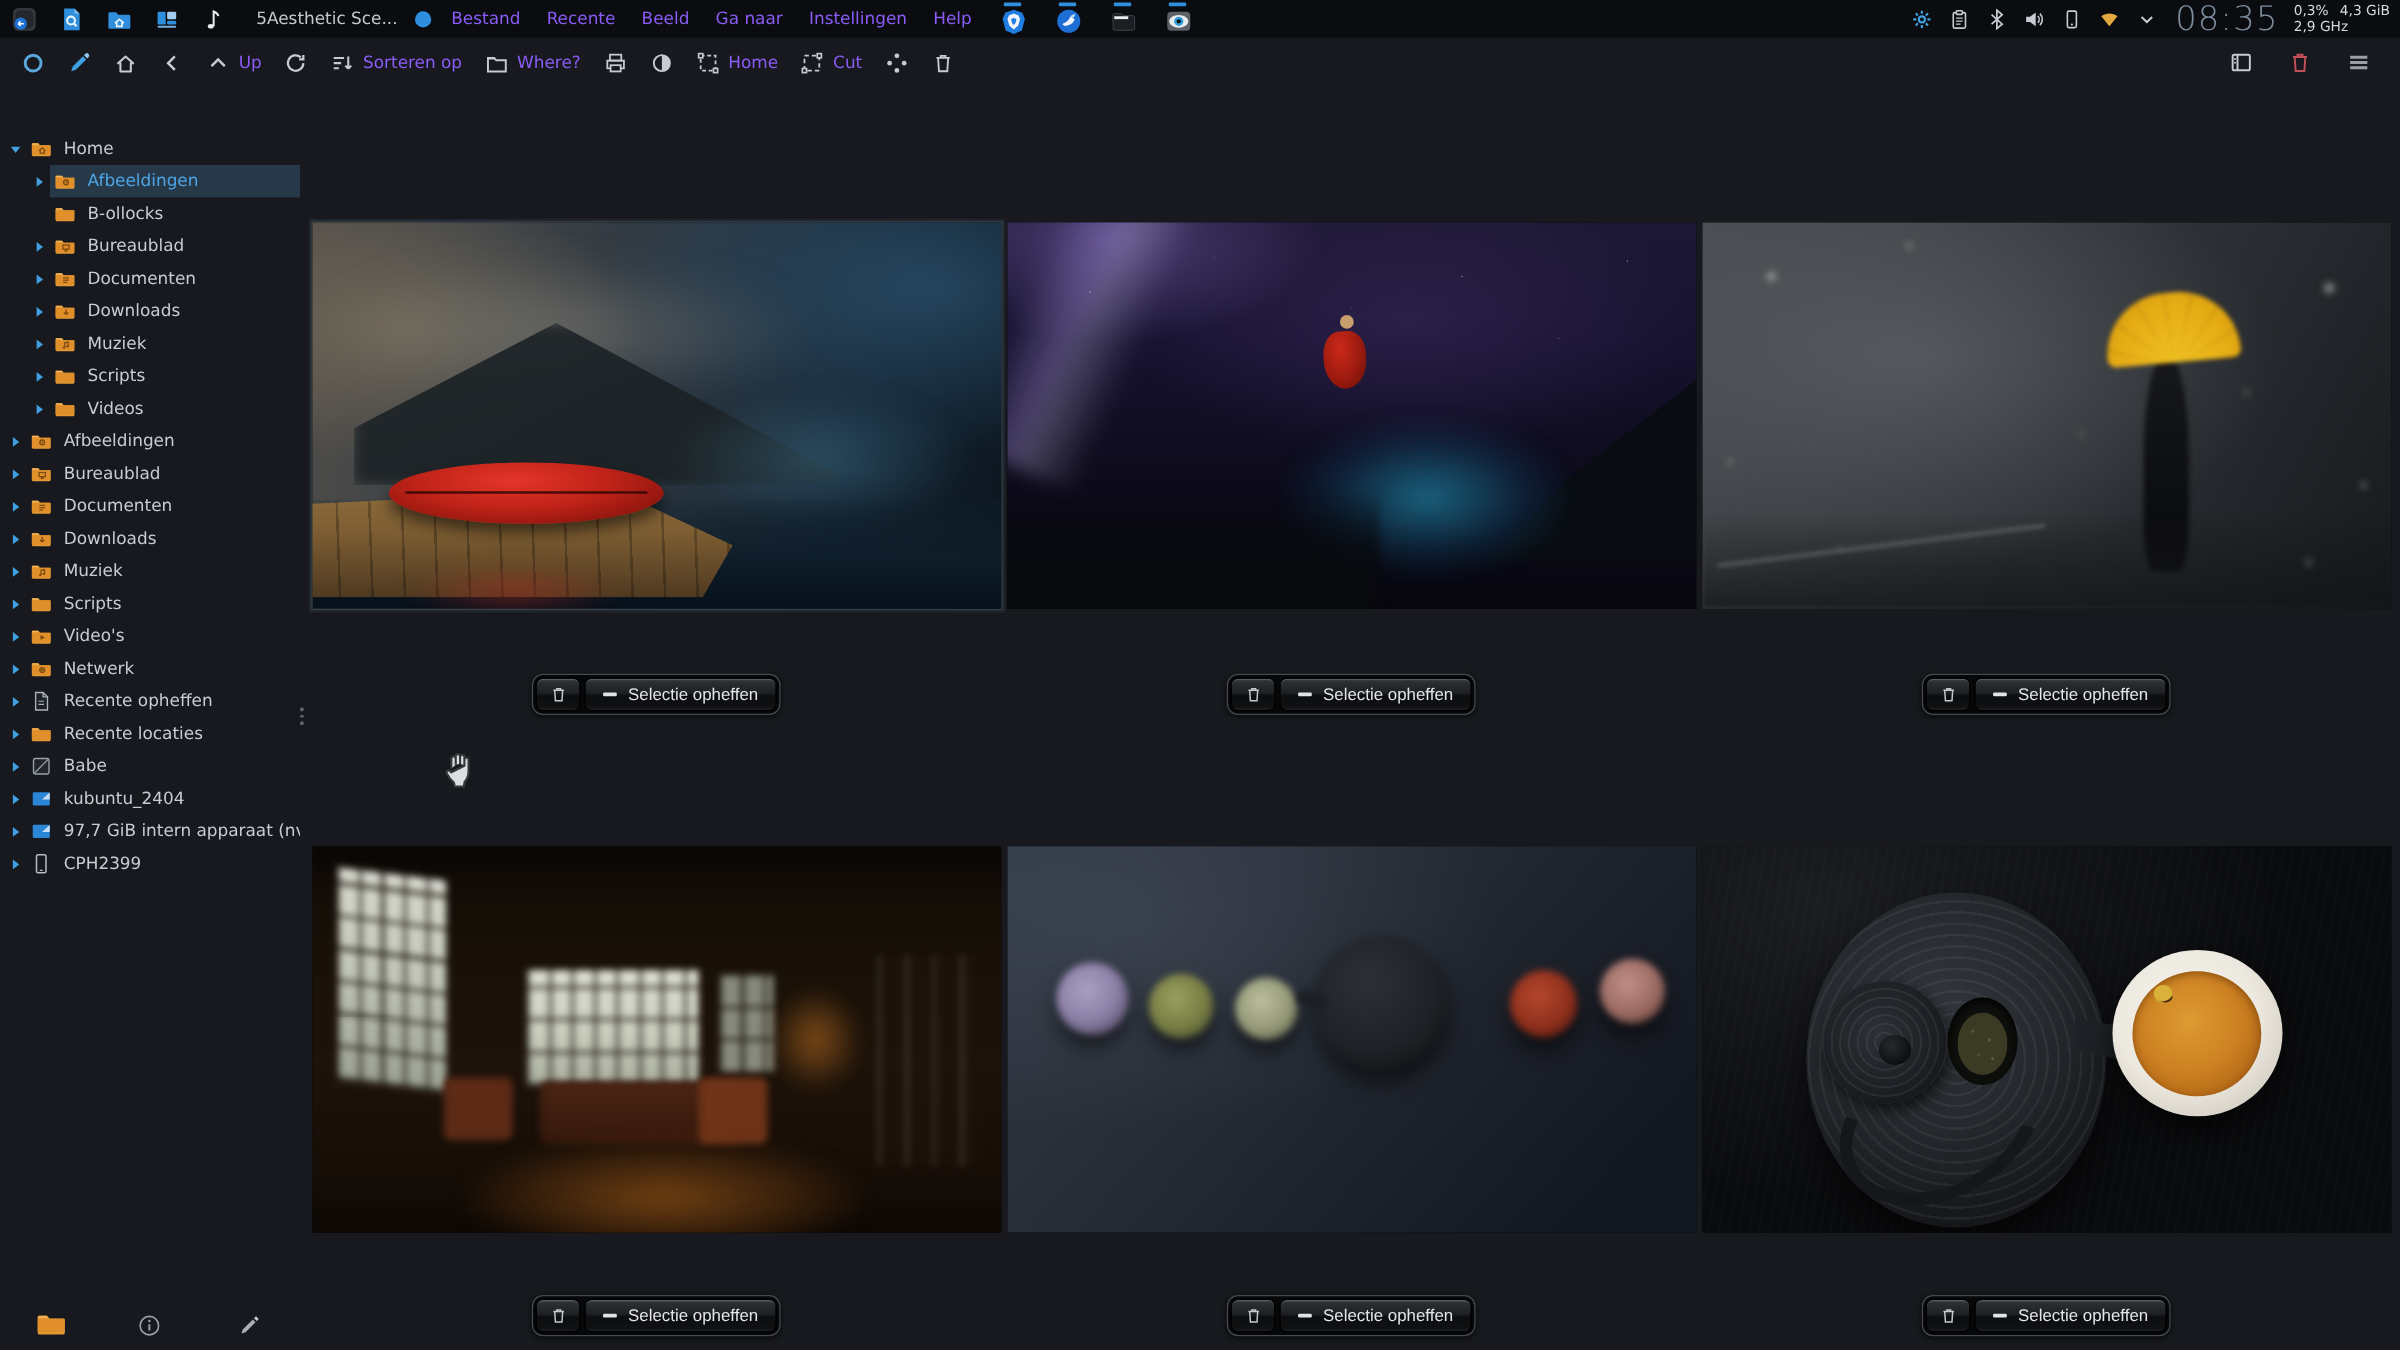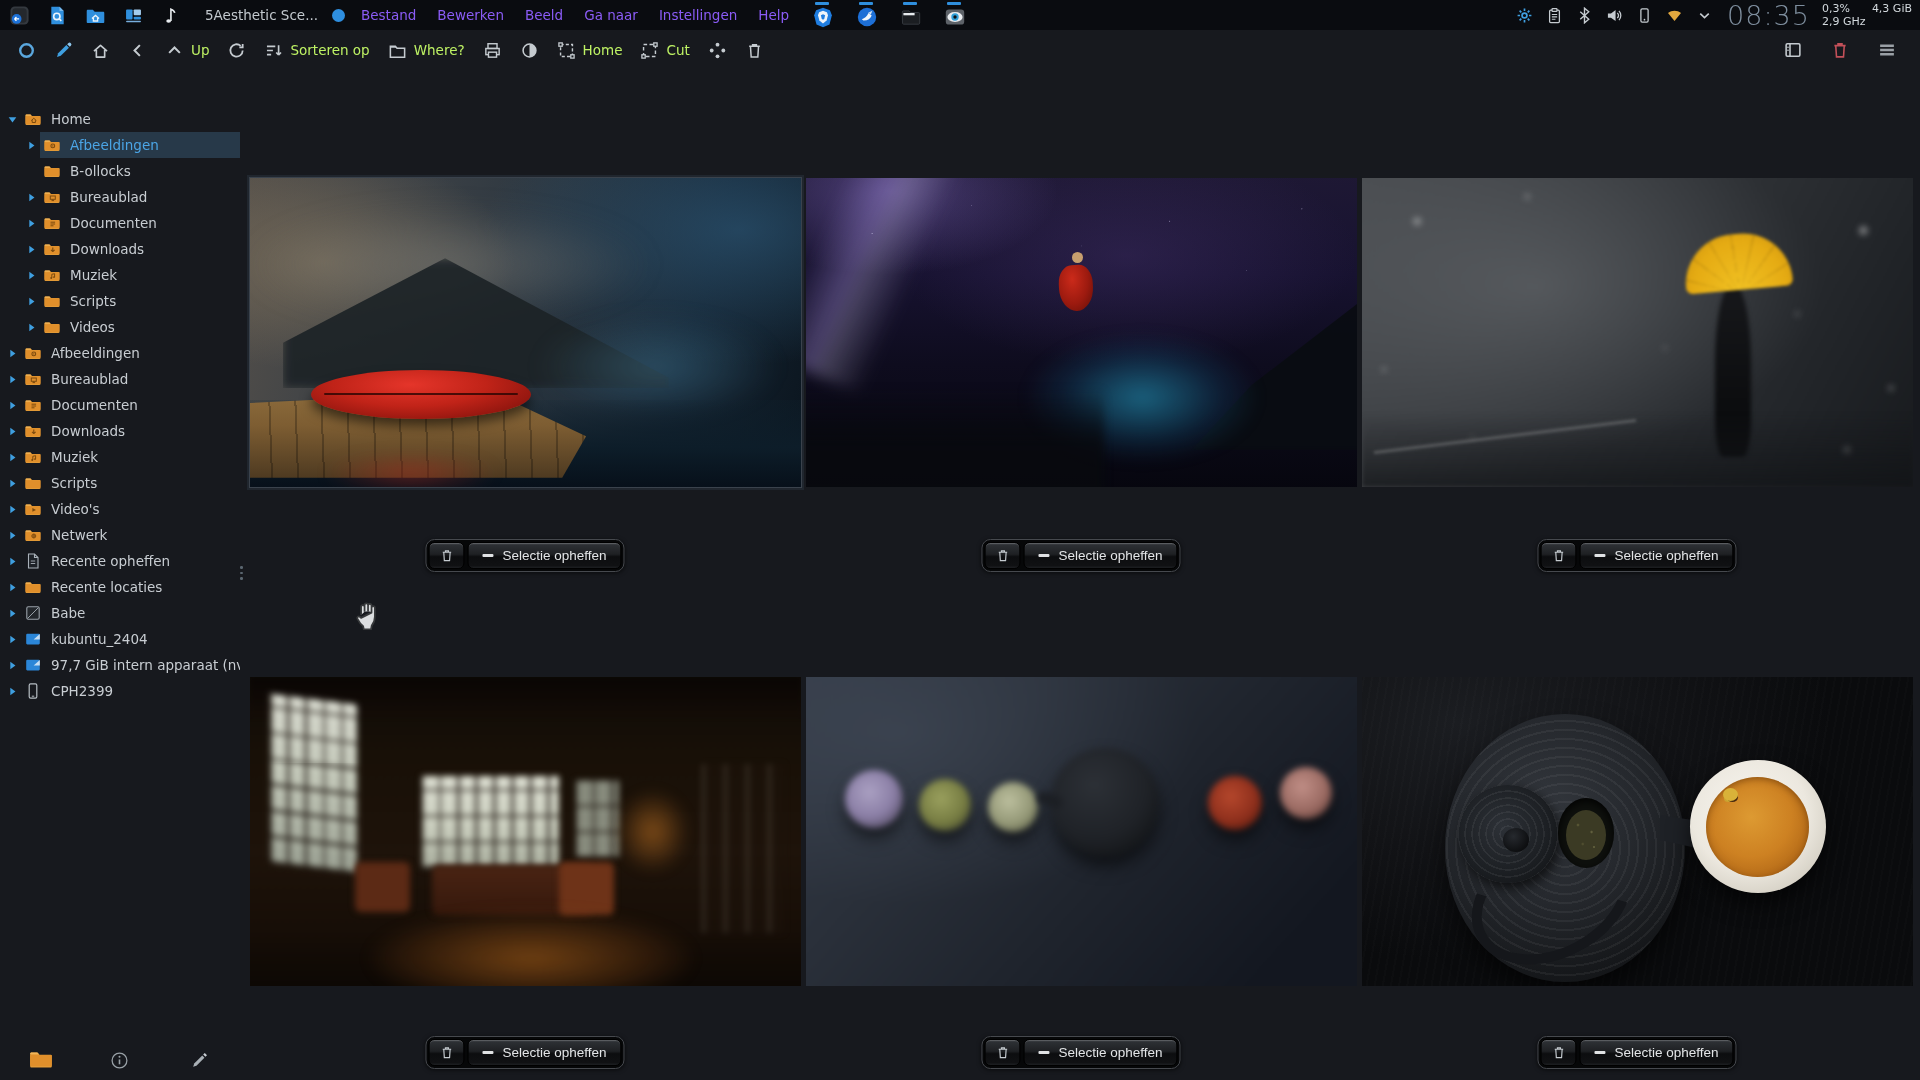--- a/index.html
+++ b/index.html
@@ -21,30 +21,30 @@
   .tasks{display:flex;align-items:center;gap:20px;margin-left:22px;}
   .task{position:relative;width:24px;height:26px;display:flex;align-items:flex-end;justify-content:center;}
   .task svg{width:22px;height:22px;}
   .task .ind{position:absolute;top:0;left:4px;width:14px;height:2.5px;background:#2f8fdd;border-radius:1px;}
   .spacer{flex:1;}
   .tray{display:flex;align-items:center;gap:13px;}
   .tray-icon{width:17px;height:17px;}
   .tray-icon svg{width:17px;height:17px;}
   .clock{font-size:27px;font-weight:300;color:#7e8e9e;letter-spacing:1px;margin-left:14px;}
   .stats{margin-left:12px;margin-right:8px;font-size:11px;color:#d3d9dd;line-height:13px;white-space:nowrap;}
-  .stats .r1{display:flex;gap:22px;}
+  .stats .r1{display:flex;gap:9px;}
   .stats .r2{margin-top:0;}
 
   
   .toolbar{position:absolute;left:0;top:30px;width:1920px;height:40px;background:#17191e;
            display:flex;align-items:center;padding:0 12px;}
   .tb-left{display:flex;align-items:center;gap:8px;}
   .tbtn{display:flex;align-items:center;gap:7px;padding:4px 5px;border-radius:4px;}
   .tbtn svg{width:19px;height:19px;}
-  .tbtn .tlabel{color:#bef264;font-size:13.5px;white-space:nowrap;}
+  .tbtn .tlabel{color:#8b5cf6;font-size:13.5px;white-space:nowrap;}
   .tb-right{margin-left:auto;display:flex;align-items:center;gap:17px;padding-right:6px;}
   .tb-right .tbtn svg{width:20px;height:20px;}
 
   
   .sidebar{position:absolute;left:0;top:98px;width:245px;padding-top:8px;overflow:hidden;}
   .srow{height:26px;display:flex;align-items:center;white-space:nowrap;}
   .srow .arr{width:15px;height:15px;flex:0 0 15px;display:flex;align-items:center;}
   .srow .arr svg{width:13px;height:13px;}
   .srow .inner{display:flex;align-items:center;height:26px;flex:1;min-width:0;margin-right:5px;padding-left:3px;}
   .srow .inner.sel{background:#273949;}
@@ -276,21 +276,21 @@
           <svg viewBox="0 0 22 22">
             <ellipse cx="8" cy="16.8" rx="2.5" ry="1.9" fill="#e8ecef"></ellipse>
             <path d="M10.4 16.8V4.4c1.9.7 3.6 2 4 3.9" fill="none" stroke="#e8ecef" stroke-width="1.7"></path>
           </svg>
         </span>
       </div>
     <span class="wtitle">5Aesthetic Sce...</span>
     <span class="appdot" id="appdot" style="background: rgb(46, 143, 224);"></span>
     <nav class="gmenu" id="gmenu">
         <span class="menu-item">Bestand</span>
-        <span class="menu-item">Bewerken</span>
+        <span class="menu-item">Recente</span>
         <span class="menu-item">Beeld</span>
         <span class="menu-item">Ga naar</span>
         <span class="menu-item">Instellingen</span>
         <span class="menu-item">Help</span>
       </nav>
     <div class="tasks" id="tasks">
         <span class="task">
           <svg viewBox="0 0 22 22">
             <path d="M11 1.8l6.9 2.4 2 5-2.4 9.2L11 21.2l-6.5-2.8L2.1 9.2l2-5z" fill="#1f7de0"></path>
             <path d="M11 4.8l3.9 1.5 1.1 2.9-1.4 5.2L11 17.6l-3.6-3.2-1.4-5.2 1.1-2.9z" fill="#eef4fa"></path>

